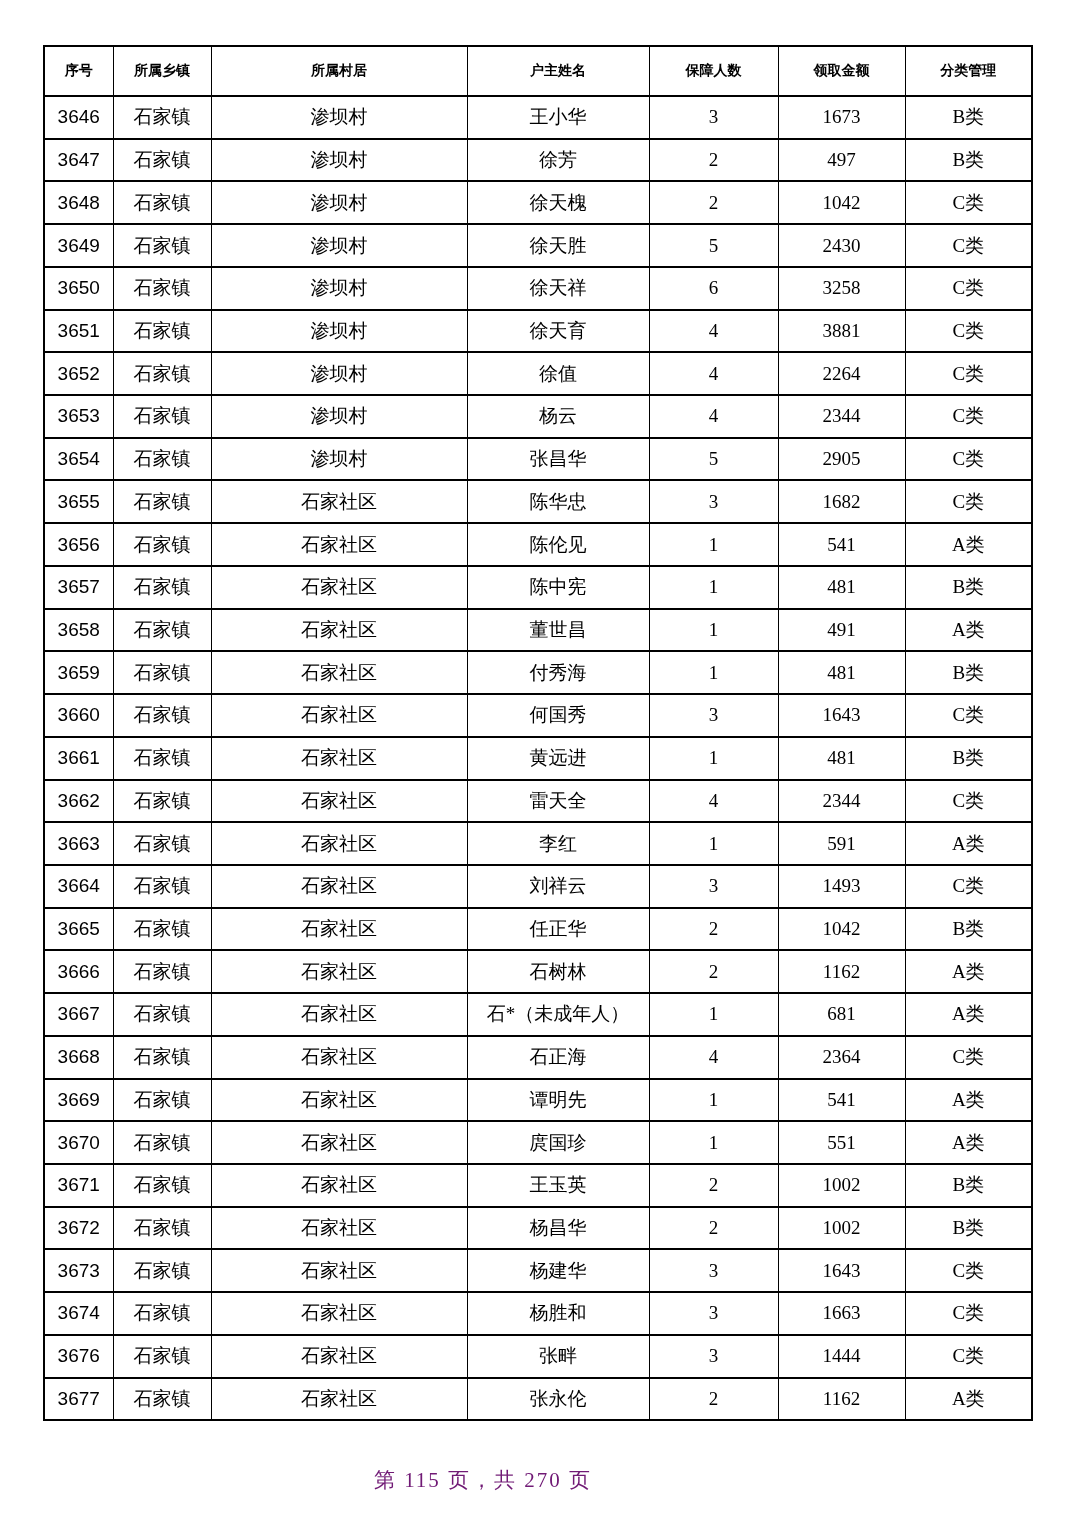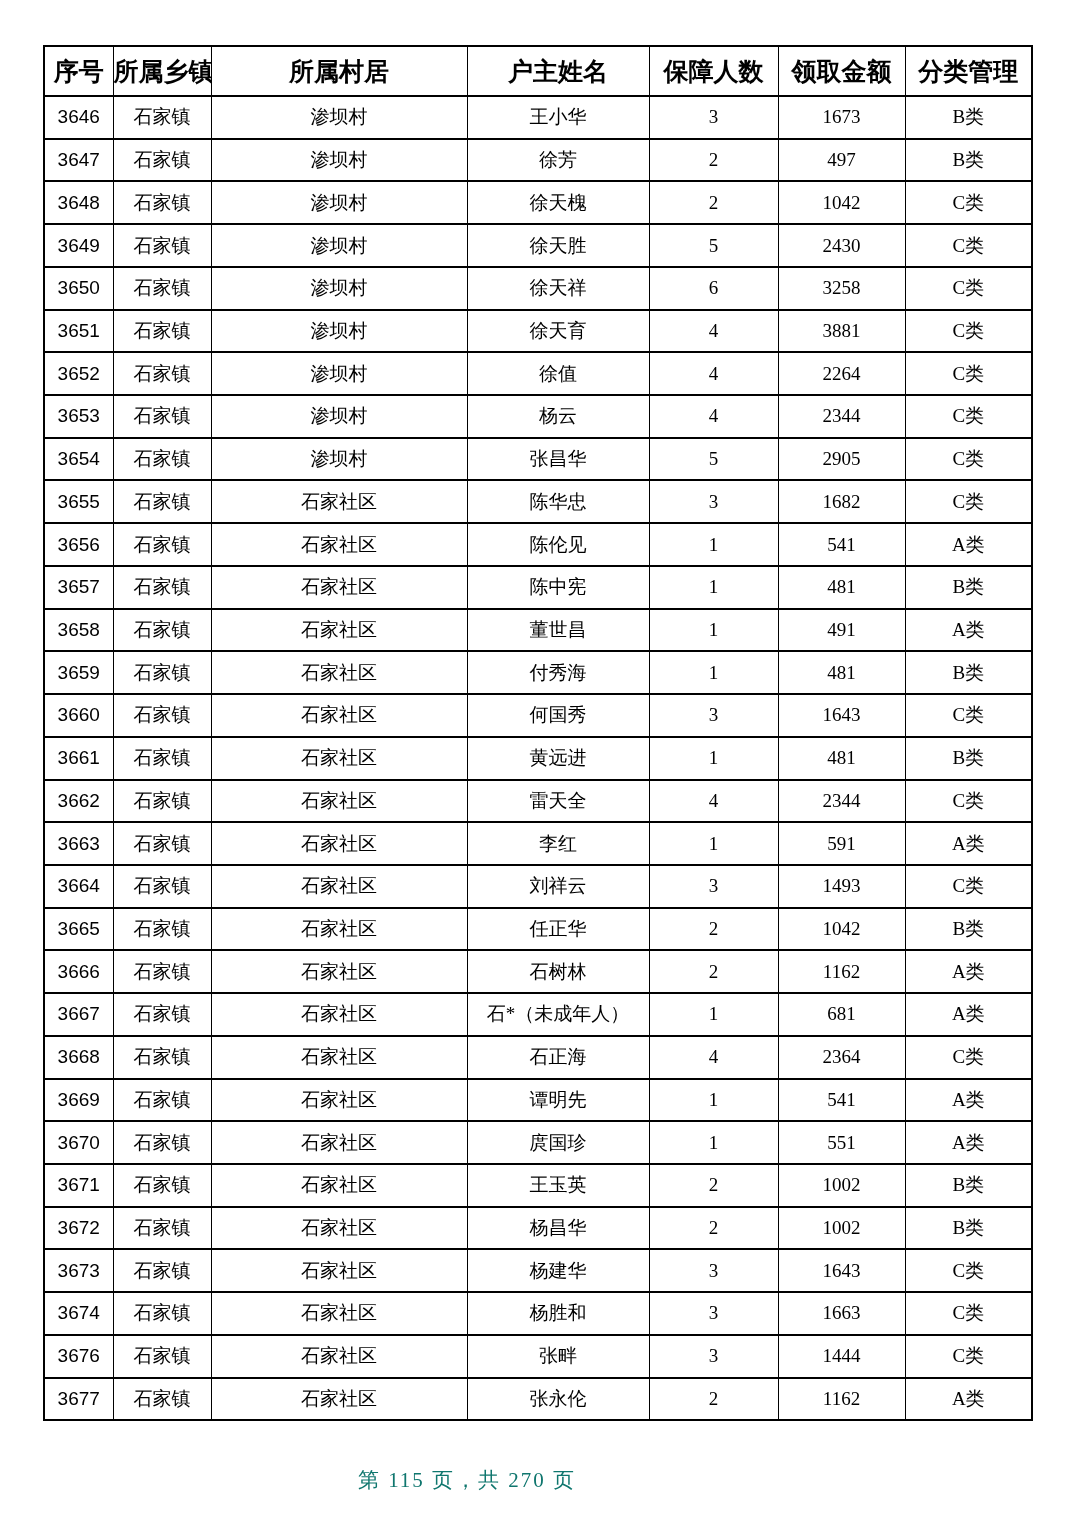--- a/index.html
+++ b/index.html
@@ -41,41 +41,41 @@
     height: 50px;
   }
   table.benefit-table tbody tr {
     height: 42.72px;
     border-radius: 9px;
   }
   
   table.benefit-table th {
     font-family: "Liberation Sans", "DejaVu Sans", sans-serif;
     font-weight: 600;
-    font-size: 25px;
+    font-size: 14px;
   }
   
   table.benefit-table td {
     font-size: 19px;
   }
   
   table.benefit-table td.col-serial {
     font-family: "Liberation Sans", "DejaVu Sans", sans-serif;
     font-size: 19px;
   }
   .page-footer {
     position: absolute;
-    left: 0;
+    left: 16px;
     top: 1466px;
     width: 934px;
     text-align: center;
     font-size: 21px;
     letter-spacing: 2px;
     font-family: "Liberation Serif", "DejaVu Serif", serif;
-    color: #0f766e;
+    color: #701a75;
   }
 </style>
 </head>
 <body>
 
 <div class="page">
 
   <table class="benefit-table">
     <colgroup>
       <col style="width:69px">

